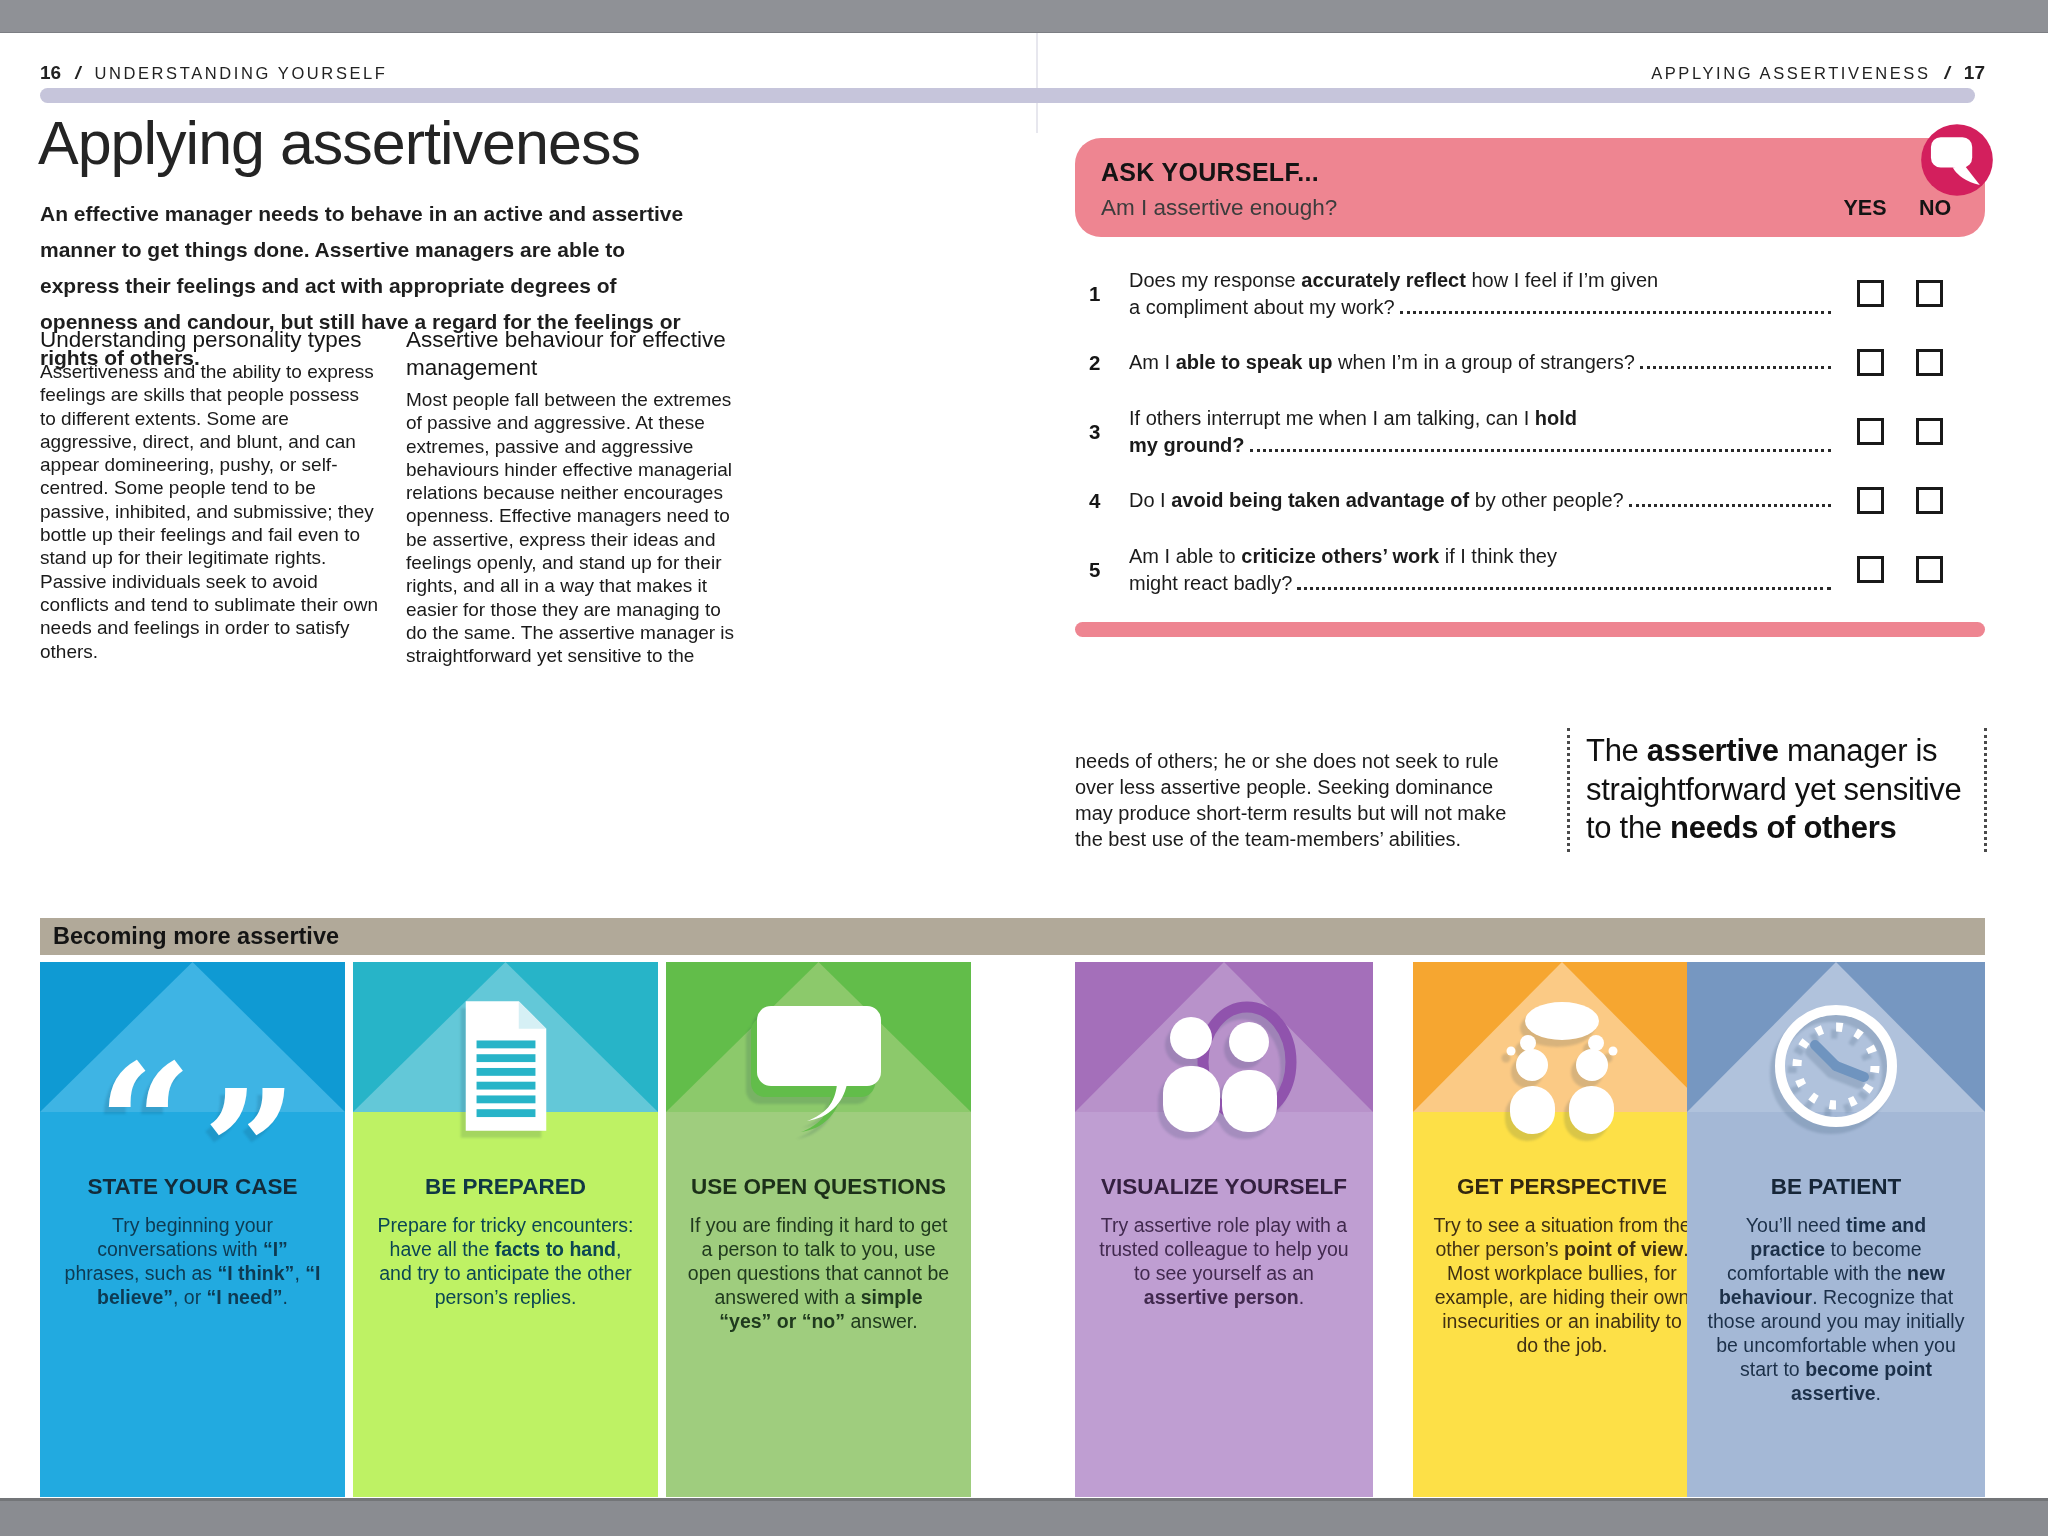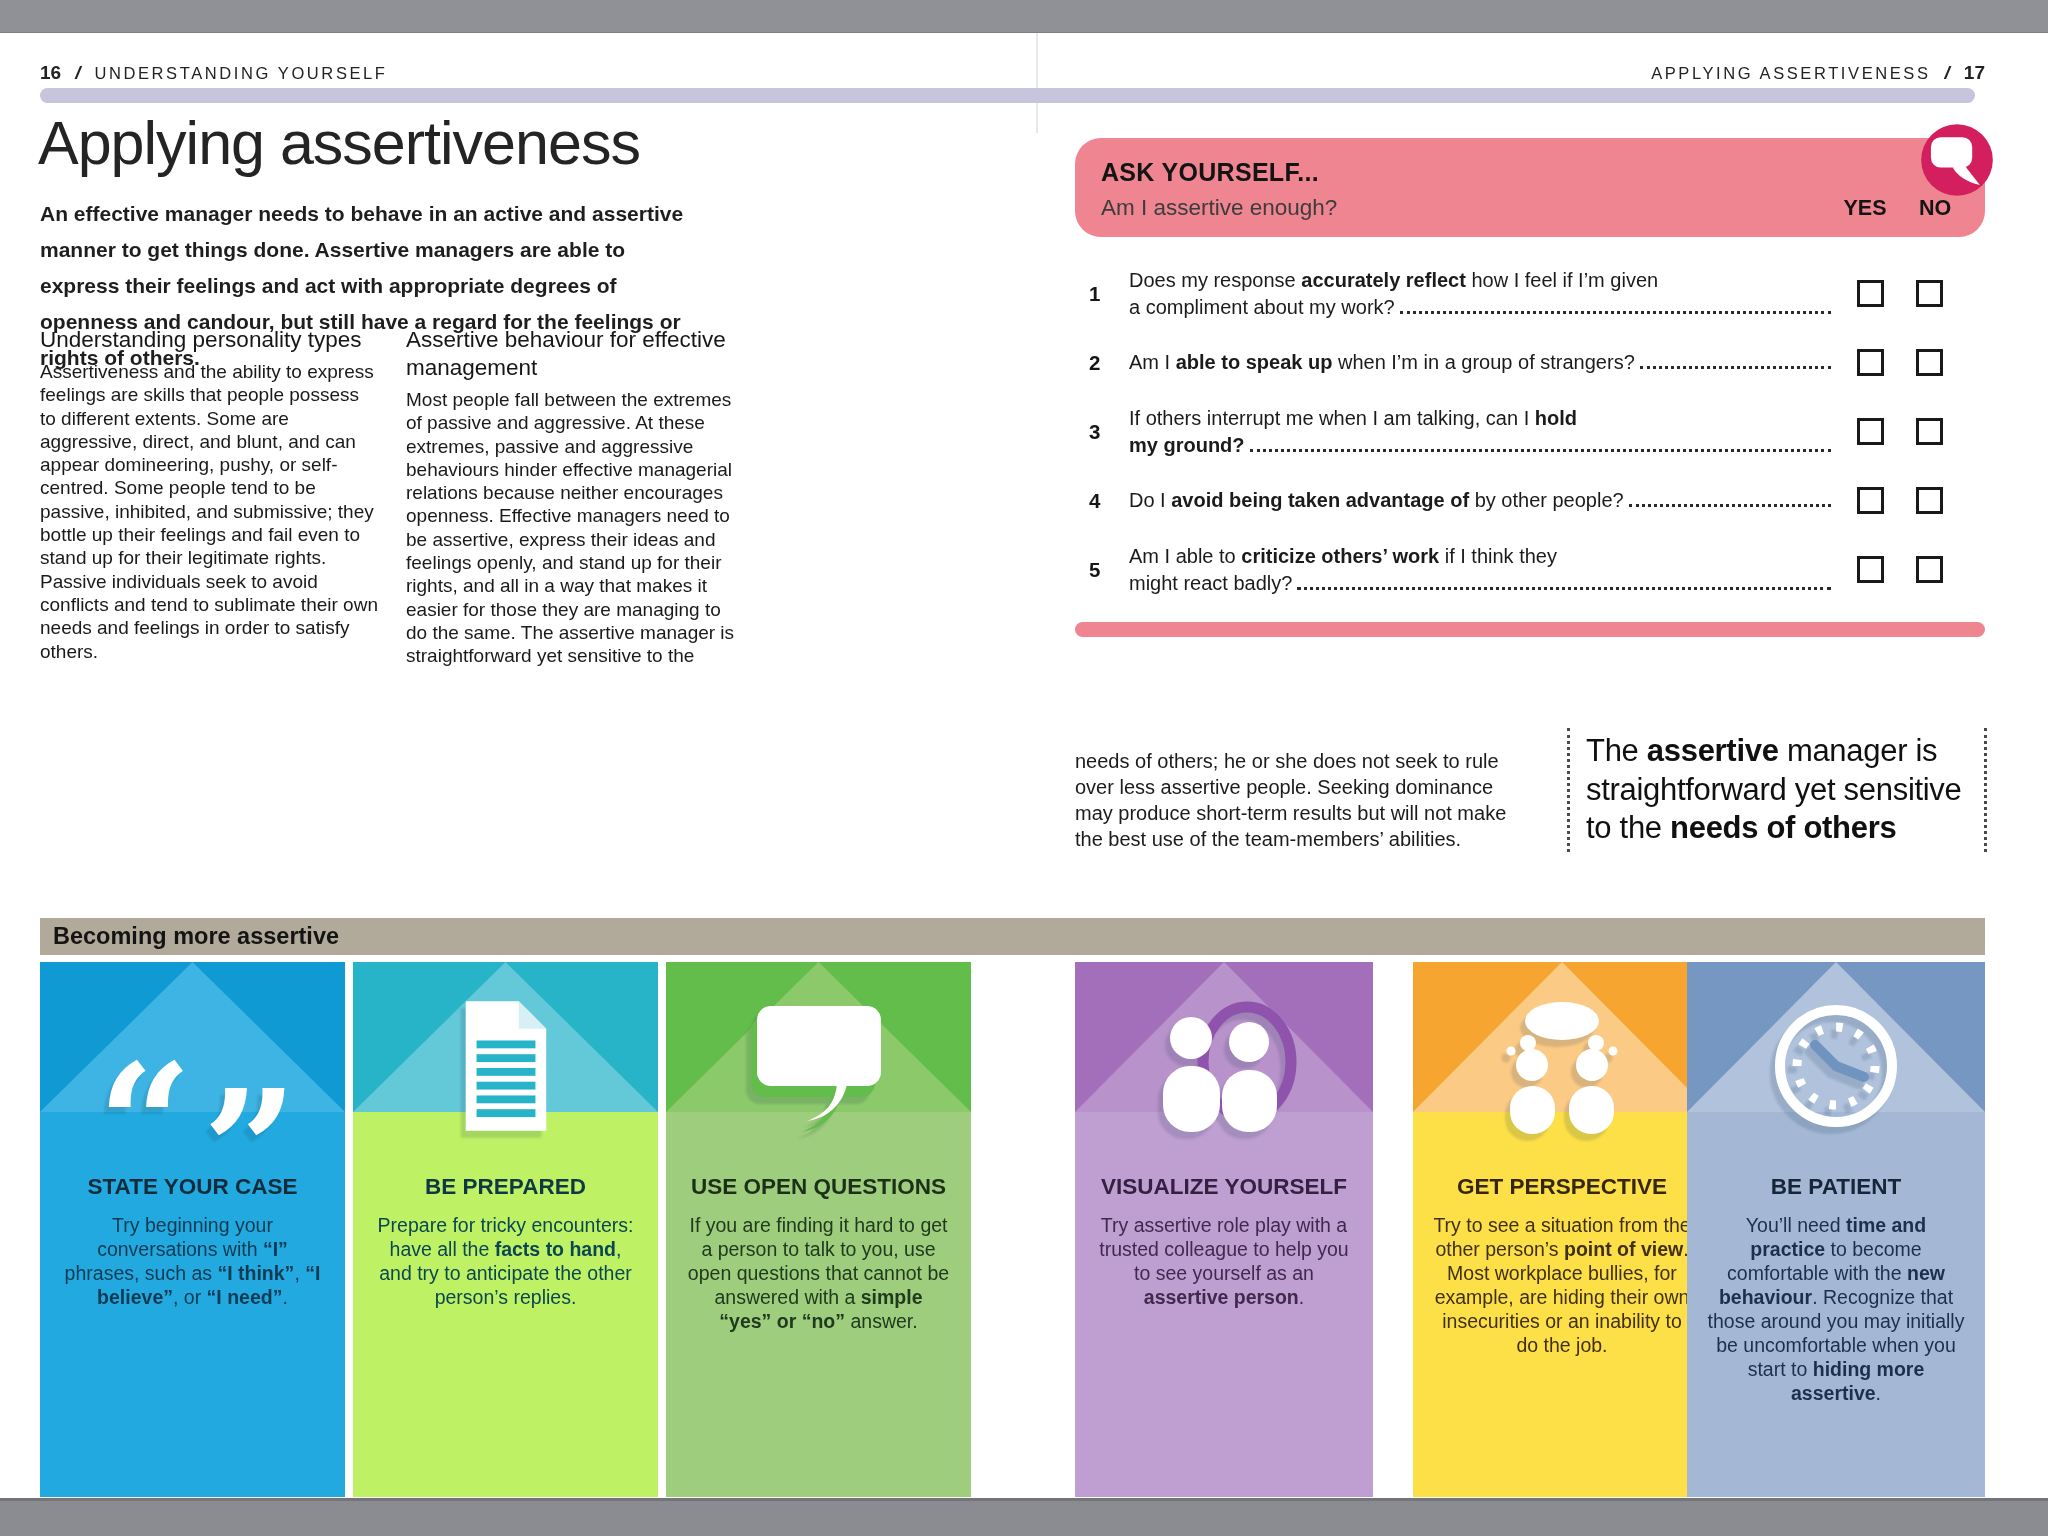--- a/index.html
+++ b/index.html
@@ -302,18 +302,18 @@
     <style>#card-5 .chev::after{background:#b0c2dc}</style>
     <div class="icon-wrap">
           <svg width="134" height="134" viewBox="0 0 134 134">
       <circle cx="67" cy="67" r="56" fill="none" stroke="#fff" stroke-width="10"></circle>
       <circle cx="67" cy="67" r="39" fill="none" stroke="#fff" stroke-width="9" stroke-dasharray="6.5 13.9"></circle>
       <path d="M67 67 L46 46" stroke="#6f94bf" stroke-width="10" stroke-linecap="round" fill="none"></path>
       <path d="M67 67 L95 78" stroke="#6f94bf" stroke-width="10" stroke-linecap="round" fill="none"></path>
     </svg>
         </div>
     <div class="card-title" style="color:#162638">BE PATIENT</div>
-    <div class="card-text" style="color:#1c3049">You’ll need <b>time and practice</b> to become comfortable with the <b>new behaviour</b>. Recognize that those around you may initially be uncomfortable when you start to <b>hiding more assertive</b>.</div>
+    <div class="card-text" style="color:#1c3049">You’ll need <b>time and practice</b> to become comfortable with the <b>new behaviour</b>. Recognize that those around you may initially be uncomfortable when you start to <b>become point assertive</b>.</div>
       </div>
     </div>
 
   <div id="bottom-bar"></div>
 </div>
 
 </body></html>

